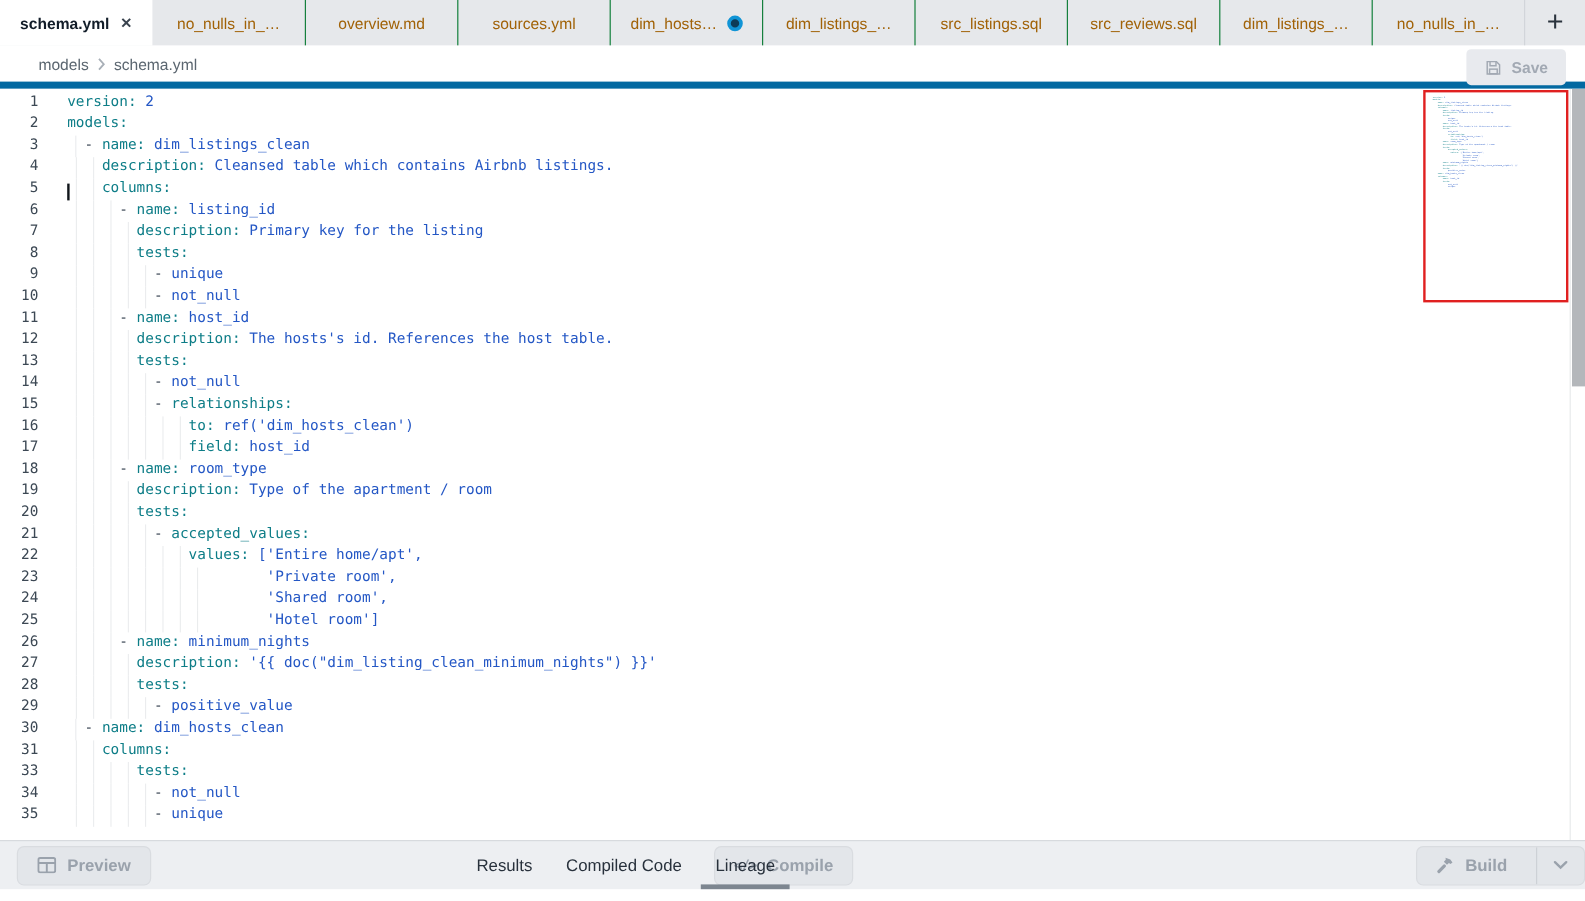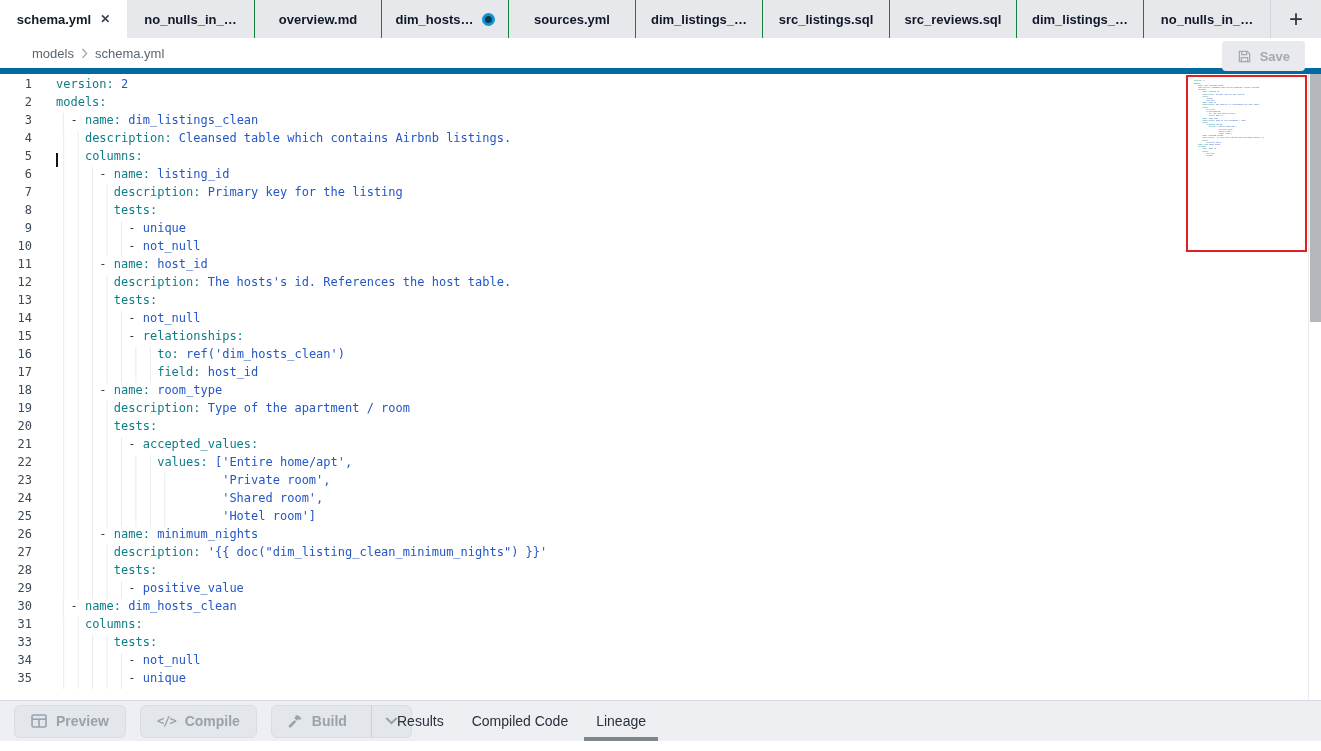--- a/index.html
+++ b/index.html
@@ -2,21 +2,21 @@
 <html style="--key: #0d7d87; --val: #2457c5; --punct: #333f4d; --ln: #3c4854; --guide: #e7e9eb; --annot: #e02020; --dot: #1094d6;"><head>
 <meta charset="utf-8">
 <style>
   * { margin:0; padding:0; box-sizing:border-box; }
   html,body { width:1321px; height:751px; overflow:hidden; background:#fff;
               font-family:"Liberation Sans", sans-serif; }
 
   
   .tabbar { height:38px; background:#e6e8eb; display:flex; }
   .tab { width:127px; flex:none; display:flex; align-items:center; justify-content:center;
-         font-size:13px; font-weight:700; color:#0f172a; cursor:pointer; }
+         font-size:13px; font-weight:400; color:#a16207; cursor:pointer; }
   .tab + .tab { border-left:1px solid #15803d; }
   .tab.active { background:#fff; font-weight:700; color:#121d29; }
   .tab.active + .tab { border-left:none; }
   .tab-label { white-space:nowrap; }
   .close { margin-left:9px; font-size:12px; color:#39434e; line-height:1; }
   .dot { width:13px; height:13px; border-radius:50%; border:3.5px solid var(--dot,#1094d6);
          background:#0d3b57; margin-left:8px; flex:none; }
   .newtab { flex:1; display:flex; align-items:center; justify-content:center;
             border-left:1px solid #d2d5da; font-size:24px; font-weight:300; color:#2a333d; cursor:pointer; }
 
@@ -49,21 +49,21 @@
   .minimap-lines { transform:scale(0.145,0.122); transform-origin:0 0; }
   .minimap-lines .cl { height:18px; }
 
   
   .scrollbar { position:absolute; top:0; left:1308px; width:13px; height:626px;
                border-left:1px solid #e8eaec; }
   .thumb { width:12px; height:248px; background:#b4b7bb; margin-left:0.5px; }
 
   
   .bottombar { height:41px; background:#edeff2; border-top:1px solid #d7dade;
-               position:relative; display:flex; align-items:center; padding-left:14px; }
+               position:relative; display:flex; align-items:center; padding-left:14px;justify-content:space-between; }
   .btn { height:33px; display:flex; align-items:center; gap:9px; padding:0 16px;
          background:#e3e6ea; border:1px solid #d9dce0; border-radius:6px;
          color:#9aa2ac; font-size:14px; font-weight:600; cursor:default; }
   .btn + .btn { margin-left:14px; }
   .btn svg, .savebtn svg { flex:none; }
   .codeglyph { font:bold 12px "DejaVu Sans Mono", monospace; letter-spacing:-1px; }
   .split { padding:0; overflow:hidden; }
   .split .main { display:flex; align-items:center; gap:9px; padding:0 15px; height:100%; }
   .split .dd { display:flex; align-items:center; justify-content:center; width:40px; height:100%;
                border-left:1px solid #cdd1d6; cursor:pointer; }
@@ -82,25 +82,25 @@
         <span class="tab-label">schema.yml</span>
         <span class="close">✕</span>
       </div>
       <div class="tab">
         <span class="tab-label">no_nulls_in_…</span>
       </div>
       <div class="tab">
         <span class="tab-label">overview.md</span>
       </div>
       <div class="tab">
+        <span class="tab-label">sources.yml</span>
+      </div>
+      <div class="tab">
         <span class="tab-label">dim_hosts…</span>
         <span class="dot"></span>
-      </div>
-      <div class="tab">
-        <span class="tab-label">sources.yml</span>
       </div>
       <div class="tab">
         <span class="tab-label">dim_listings_…</span>
       </div>
       <div class="tab">
         <span class="tab-label">src_listings.sql</span>
       </div>
       <div class="tab">
         <span class="tab-label">src_reviews.sql</span>
       </div>

